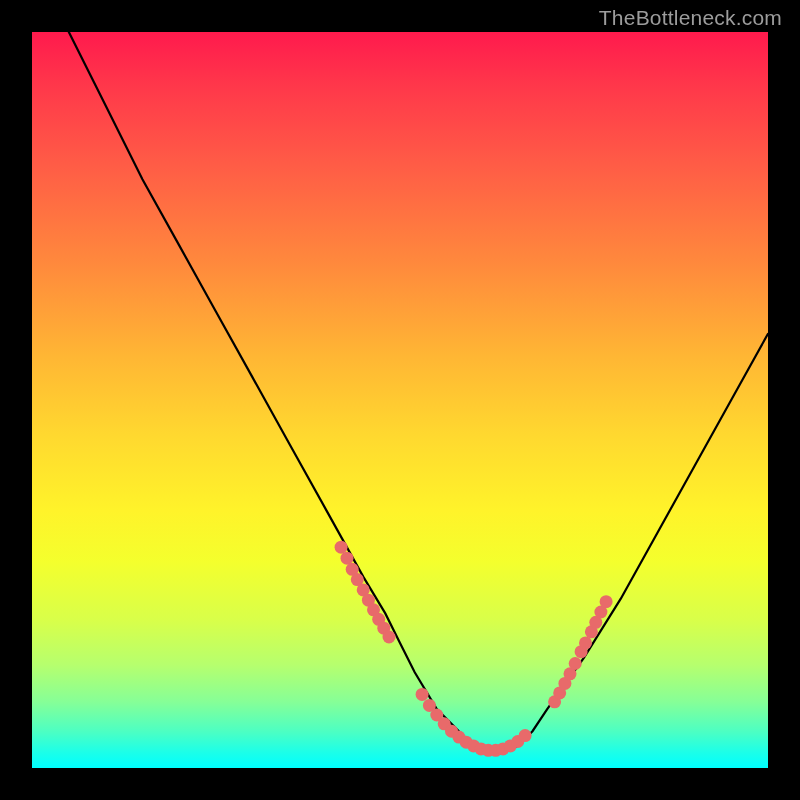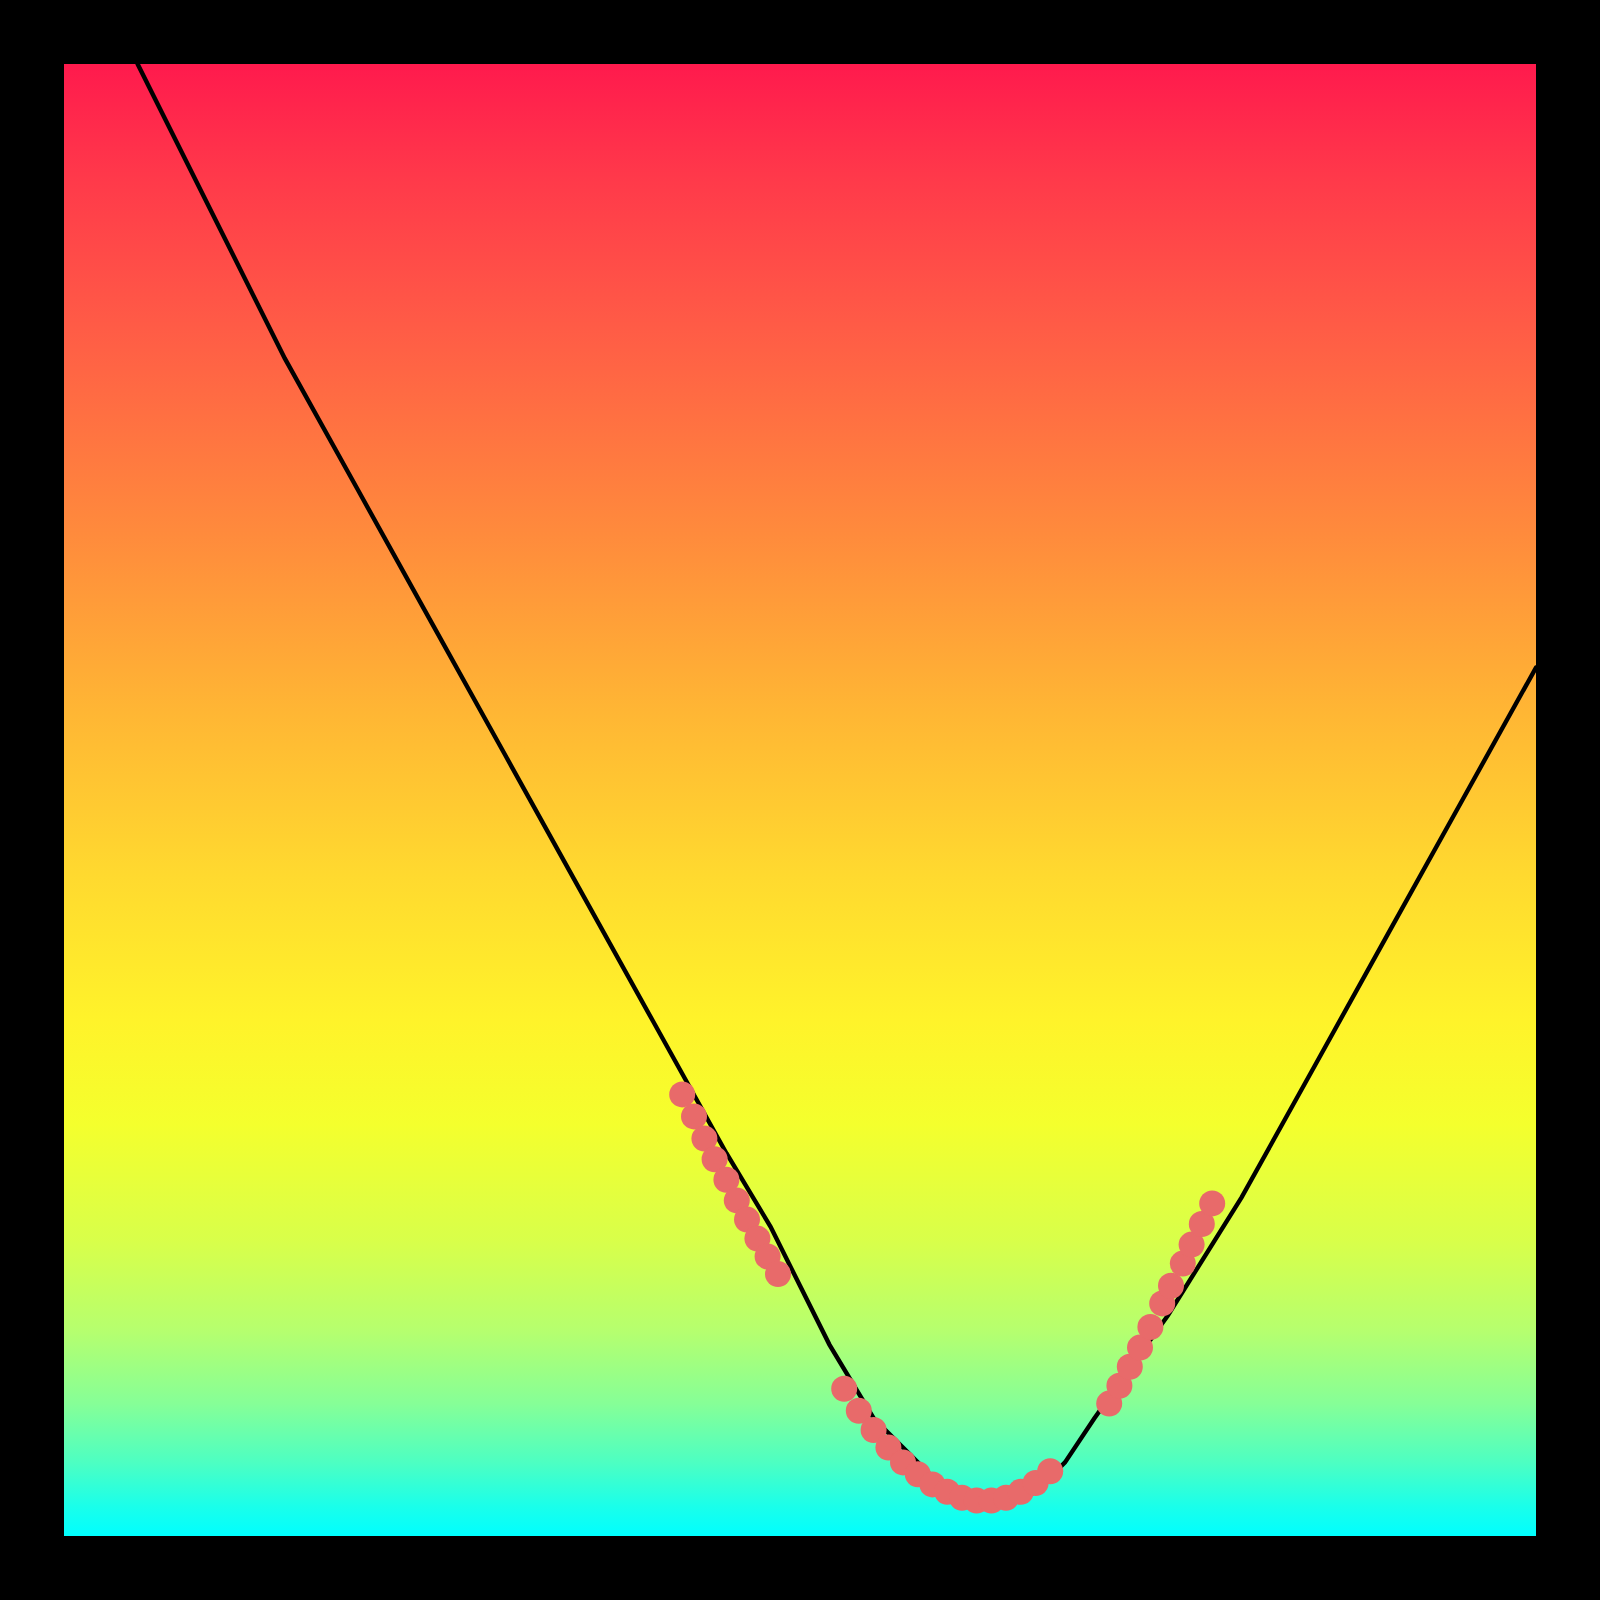--- a/index.html
+++ b/index.html
@@ -109,14 +109,15 @@
         <circle cx="543.2" cy="631.5" r="6.5" class="dot"></circle>
         <circle cx="549.1" cy="619.7" r="6.5" class="dot"></circle>
         <circle cx="553.5" cy="610.9" r="6.5" class="dot"></circle>
         <circle cx="559.4" cy="599.8" r="6.5" class="dot"></circle>
         <circle cx="563.8" cy="590.3" r="6.5" class="dot"></circle>
         <circle cx="568.9" cy="580.0" r="6.5" class="dot"></circle>
         <circle cx="574.1" cy="569.7" r="6.5" class="dot"></circle>
       </svg>
   </div>
 
+  <div class="watermark">TheBottleneck.com</div>
 
 </div>
 
 </body></html>

